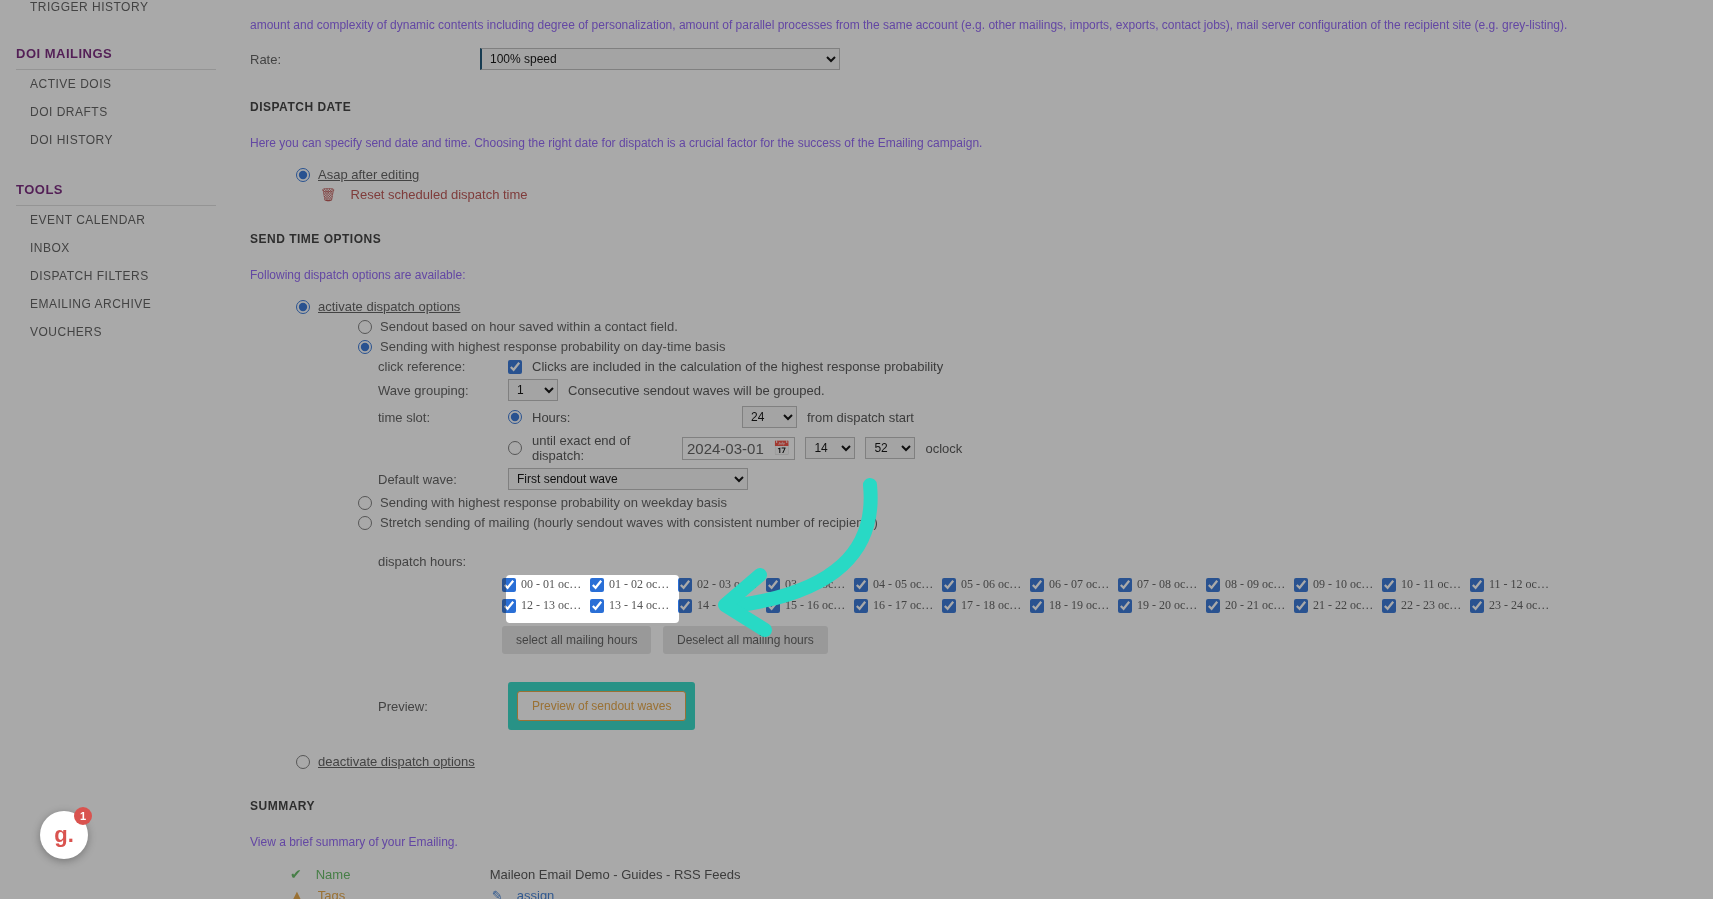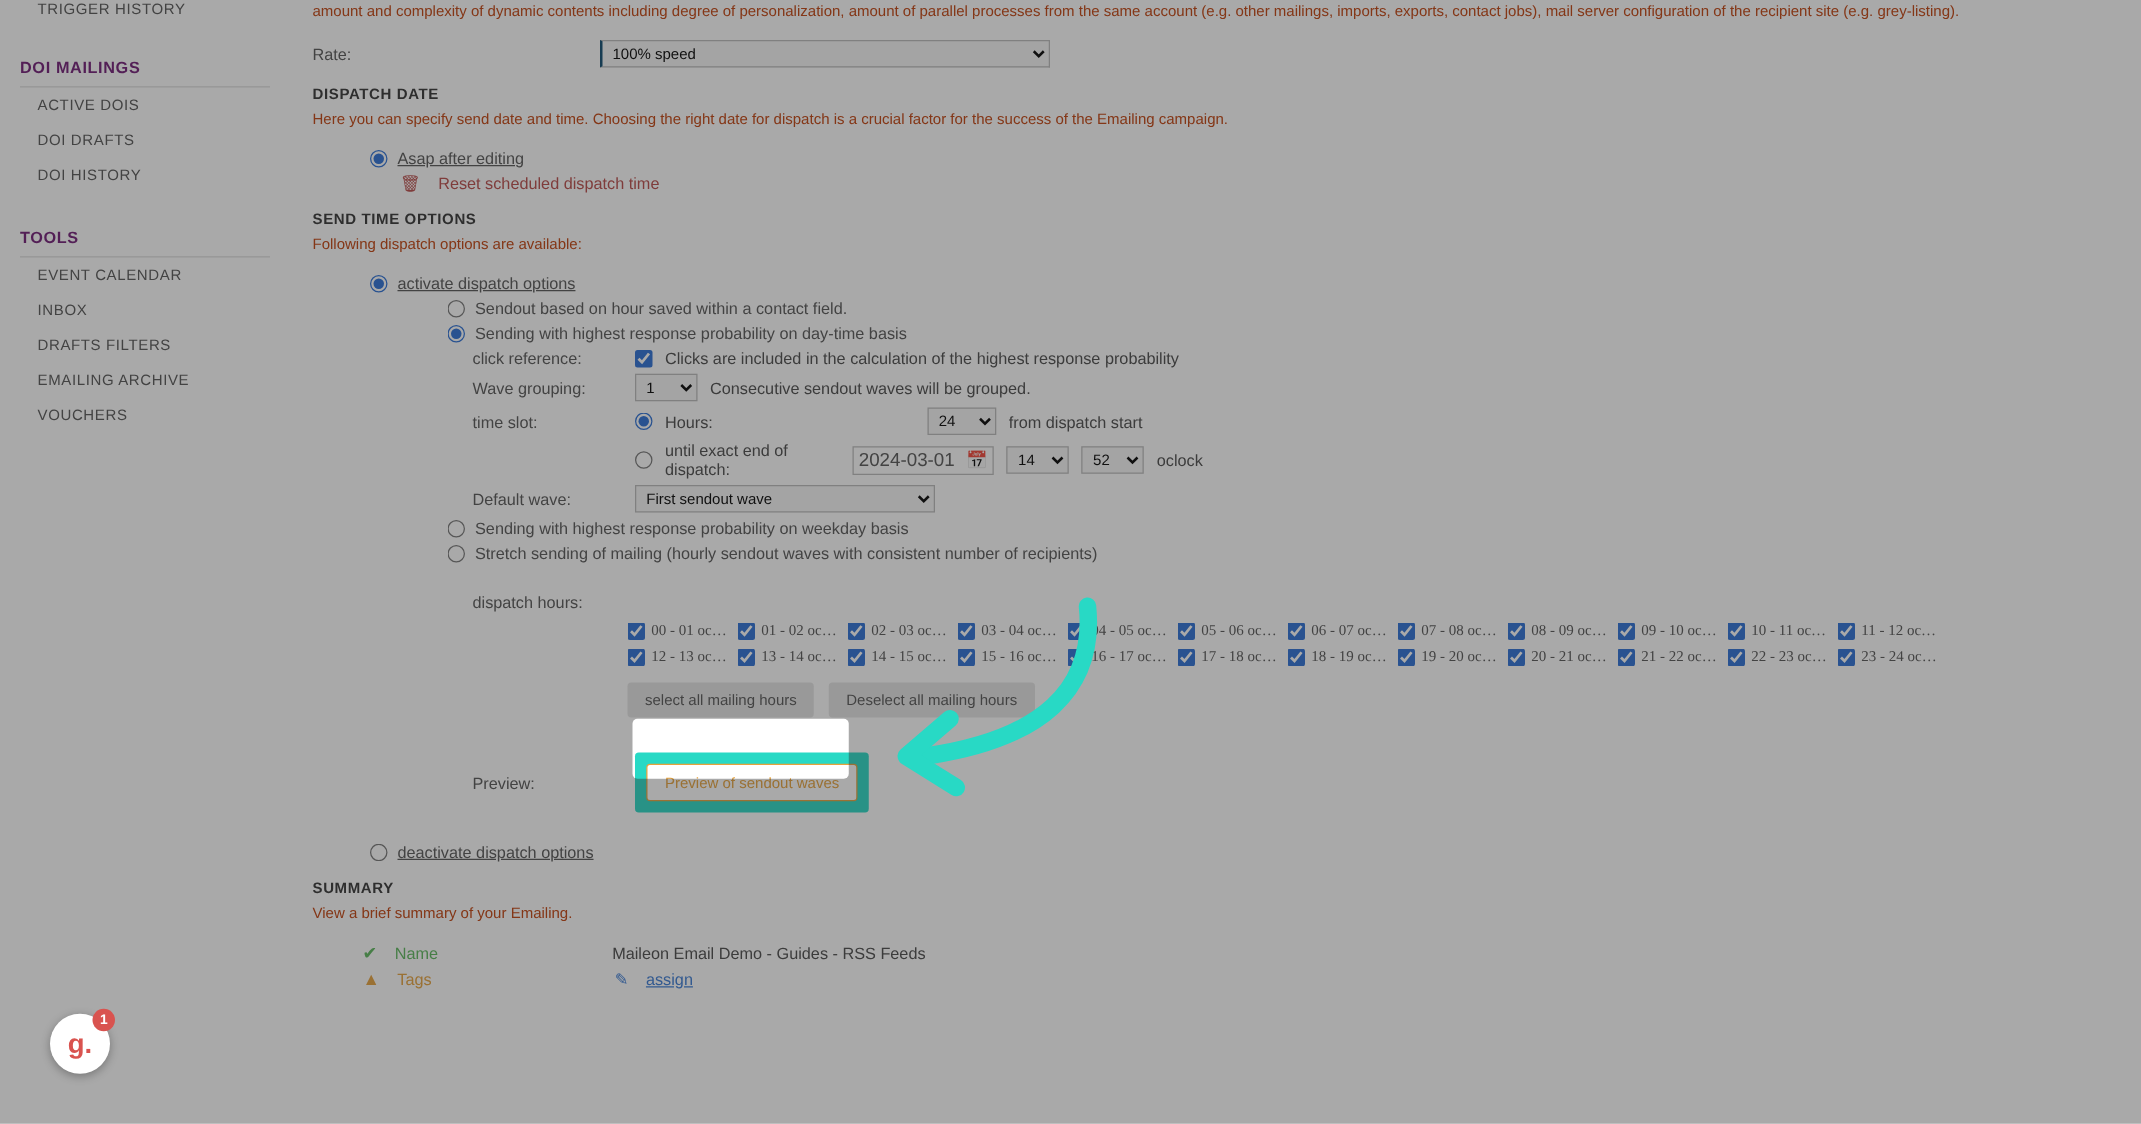--- a/index.html
+++ b/index.html
@@ -2,22 +2,22 @@
 <html><head>
 <meta charset="utf-8">
 <style>
 * { box-sizing: border-box; margin: 0; padding: 0; }
 body { font-family: -apple-system, BlinkMacSystemFont, "Segoe UI", Arial, sans-serif; font-size: 13px; color: #4a4a4a; background: #fff; position: relative; width: 1713px; height: 899px; overflow: hidden; }
 .sidebar { position: absolute; left: 16px; top: 0; width: 200px; }
 .sidebar-section-title { font-size: 13px; font-weight: 700; letter-spacing: 0.5px; color: #701a75; padding: 10px 0 8px; border-bottom: 1px solid #ddd; margin-top: 18px; }
 .sidebar-item { font-size: 12px; letter-spacing: 0.5px; color: #555; padding: 7px 14px; cursor: pointer; }
 .sidebar-top { font-size: 12px; letter-spacing: 0.5px; color: #555; padding: 0 14px 4px; }
 .main { position: absolute; left: 250px; top: 0; right: 20px; }
-.desc-text { font-size: 12px; color: #c2410c; line-height: 1.5; padding: 0 0 10px; }
-.section-heading { font-size: 12px; font-weight: 700; letter-spacing: 0.5px; color: #333; margin-top: 14px; margin-bottom: 4px; }
+.desc-text { font-size: 12px; color: #8b5cf6; line-height: 1.5; padding: 16px 0 10px; }
+.section-heading { font-size: 12px; font-weight: 700; letter-spacing: 0.5px; color: #333; margin-top: 30px; margin-bottom: 4px; }
 .row { display: flex; align-items: center; margin: 4px 0; }
 .label-col { width: 230px; font-size: 13px; color: #555; flex-shrink: 0; }
 select { font-size: 12px; padding: 2px 4px; border: 1px solid #bbb; background: #f7f7f7; }
 .rate-select { width: 360px; border-left: 2px solid #0c4a6e; }
 .indent-1 { padding-left: 46px; text-decoration: underline; }
 .indent-2 { padding-left: 108px; }
 .radio-row { display: flex; align-items: center; gap: 8px; margin: 5px 0; font-size: 13px; color: #555; }
 input[type=radio] { accent-color: #2a6fd6; width: 14px; height: 14px; cursor: pointer; }
 input[type=checkbox] { accent-color: #2a6fd6; width: 14px; height: 14px; cursor: pointer; }
 .link-red { color: #b94a48; cursor: pointer; }
@@ -51,21 +51,21 @@
 
 <div class="sidebar">
   <div class="sidebar-top">TRIGGER HISTORY</div>
   <div class="sidebar-section-title">DOI MAILINGS</div>
   <div class="sidebar-item">ACTIVE DOIS</div>
   <div class="sidebar-item">DOI DRAFTS</div>
   <div class="sidebar-item">DOI HISTORY</div>
   <div class="sidebar-section-title">TOOLS</div>
   <div class="sidebar-item">EVENT CALENDAR</div>
   <div class="sidebar-item">INBOX</div>
-  <div class="sidebar-item">DRAFTS FILTERS</div>
+  <div class="sidebar-item">DISPATCH FILTERS</div>
   <div class="sidebar-item">EMAILING ARCHIVE</div>
   <div class="sidebar-item">VOUCHERS</div>
 </div>
 
 <div class="main">
   <div class="desc-text">amount and complexity of dynamic contents including degree of personalization, amount of parallel processes from the same account (e.g. other mailings, imports, exports, contact jobs), mail server configuration of the recipient site (e.g. grey-listing).</div>
   <div class="row">
     <div class="label-col">Rate:</div>
     <select class="rate-select"><option>100% speed</option></select>
   </div>

